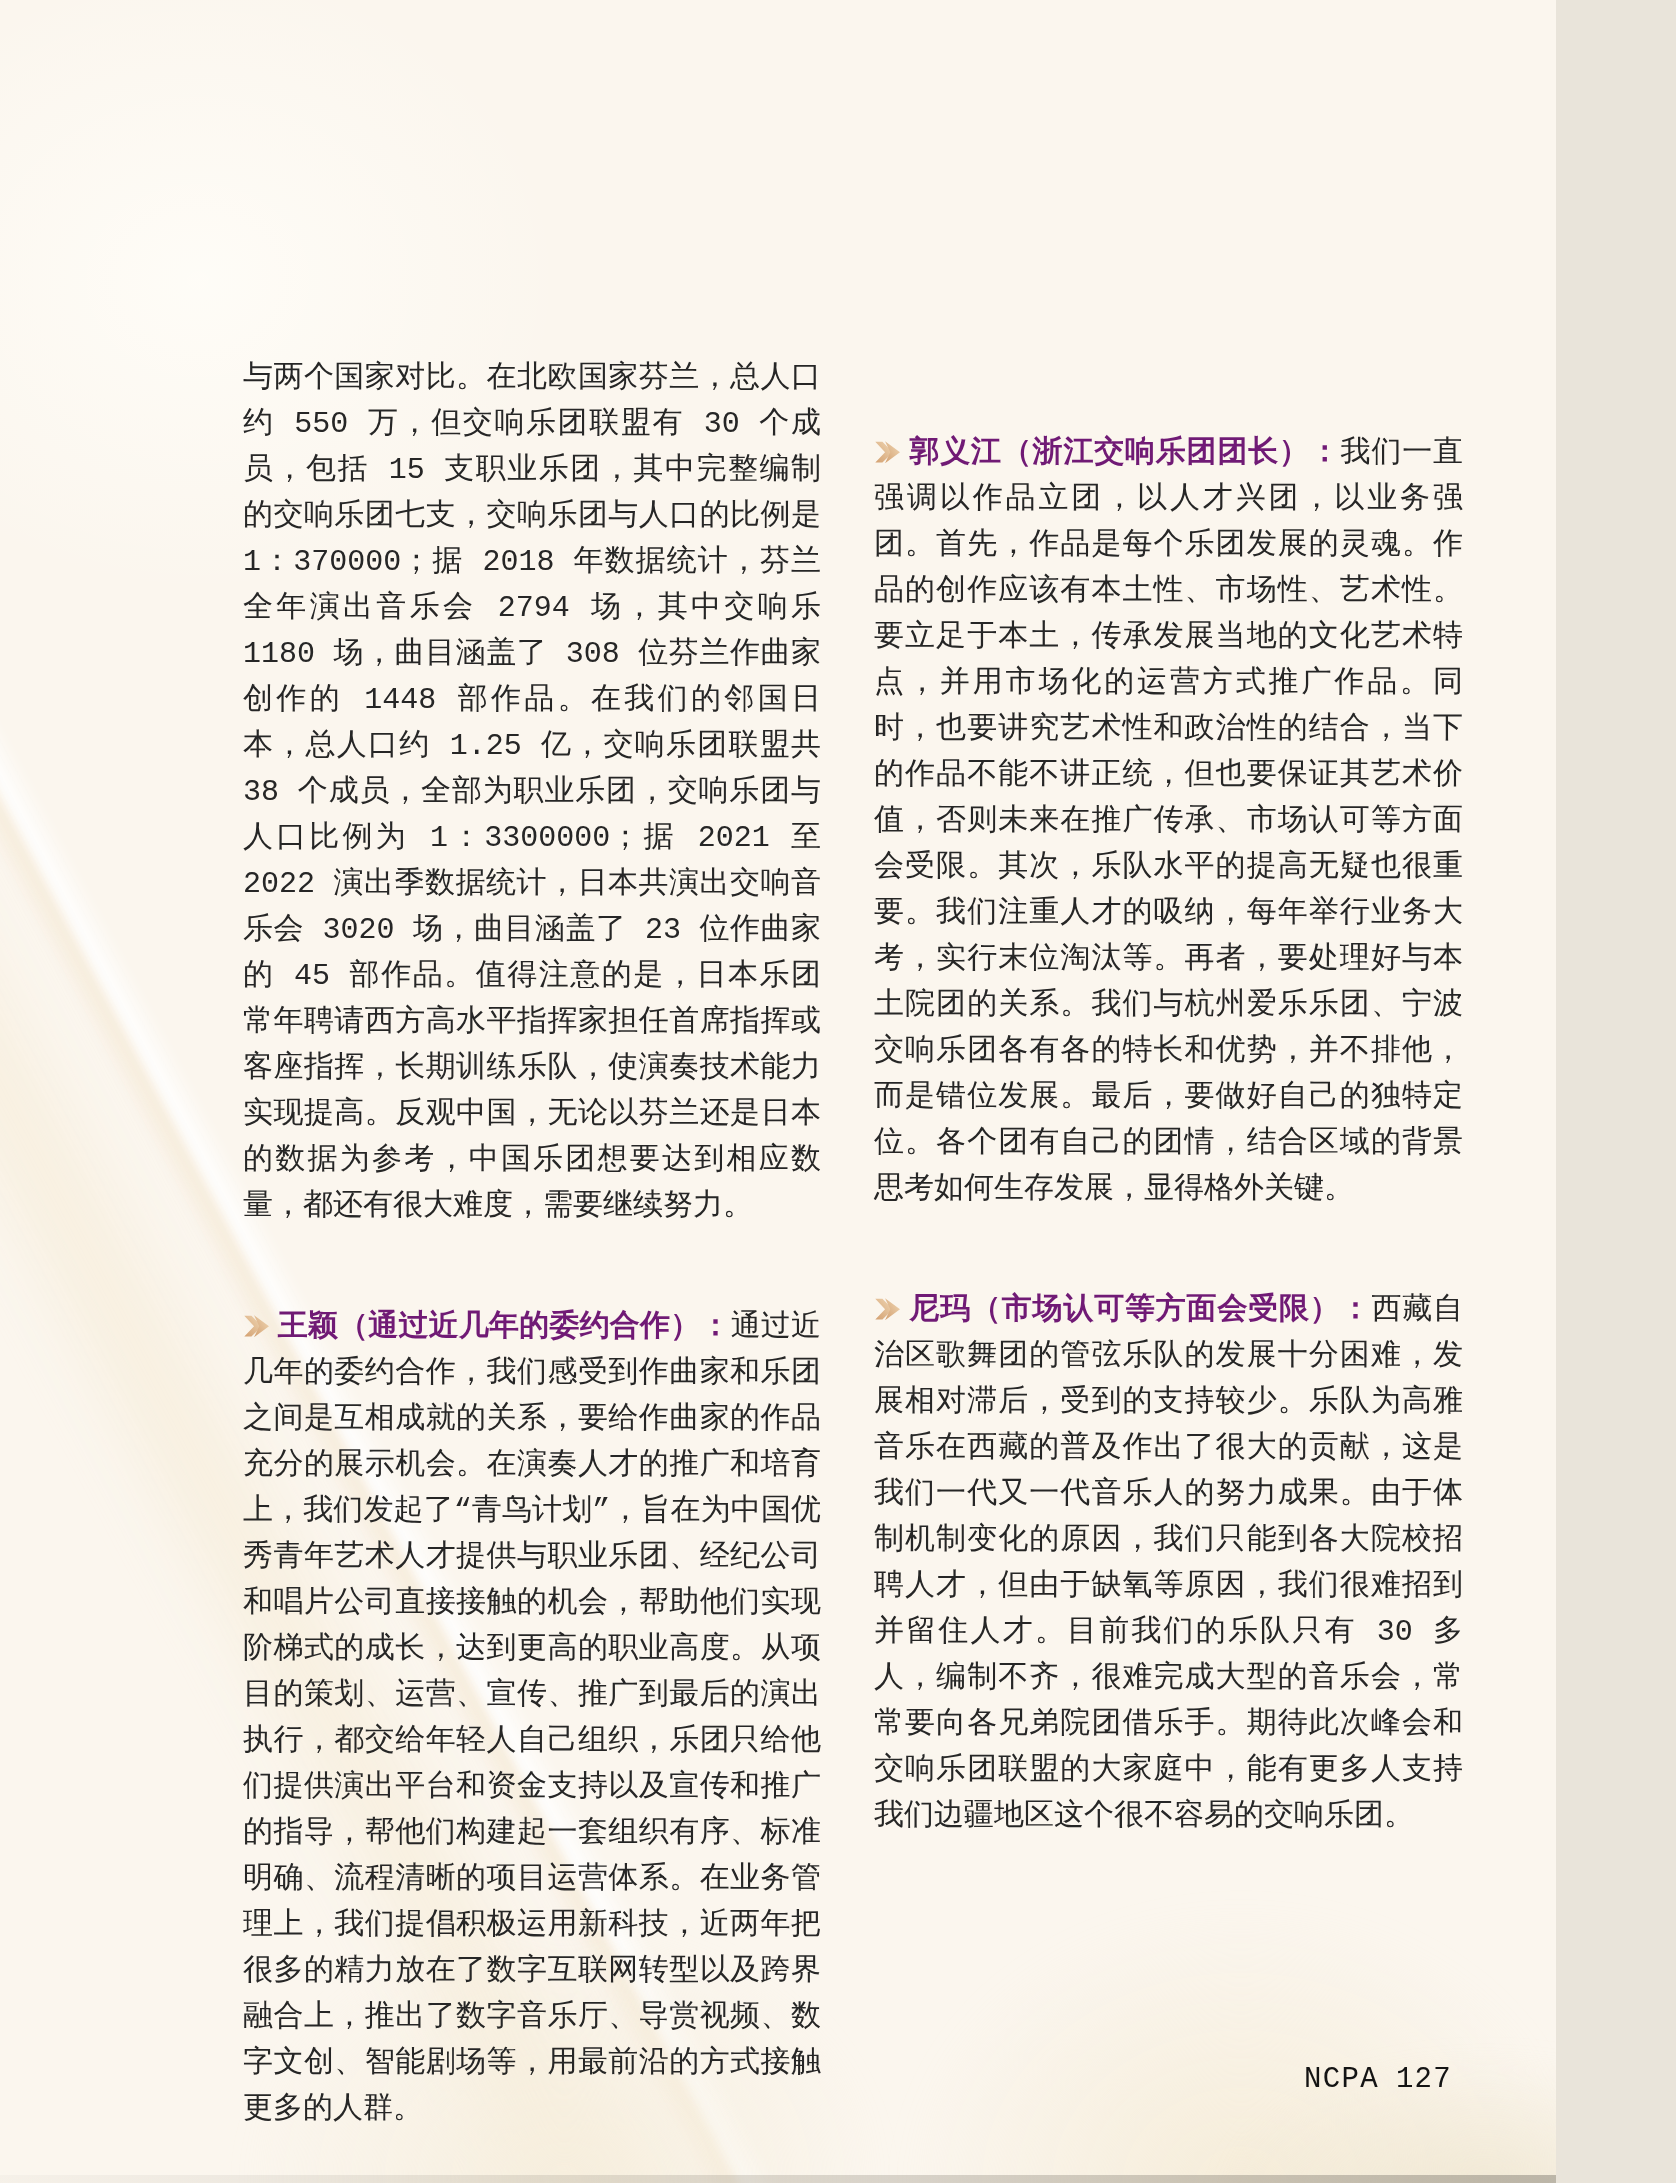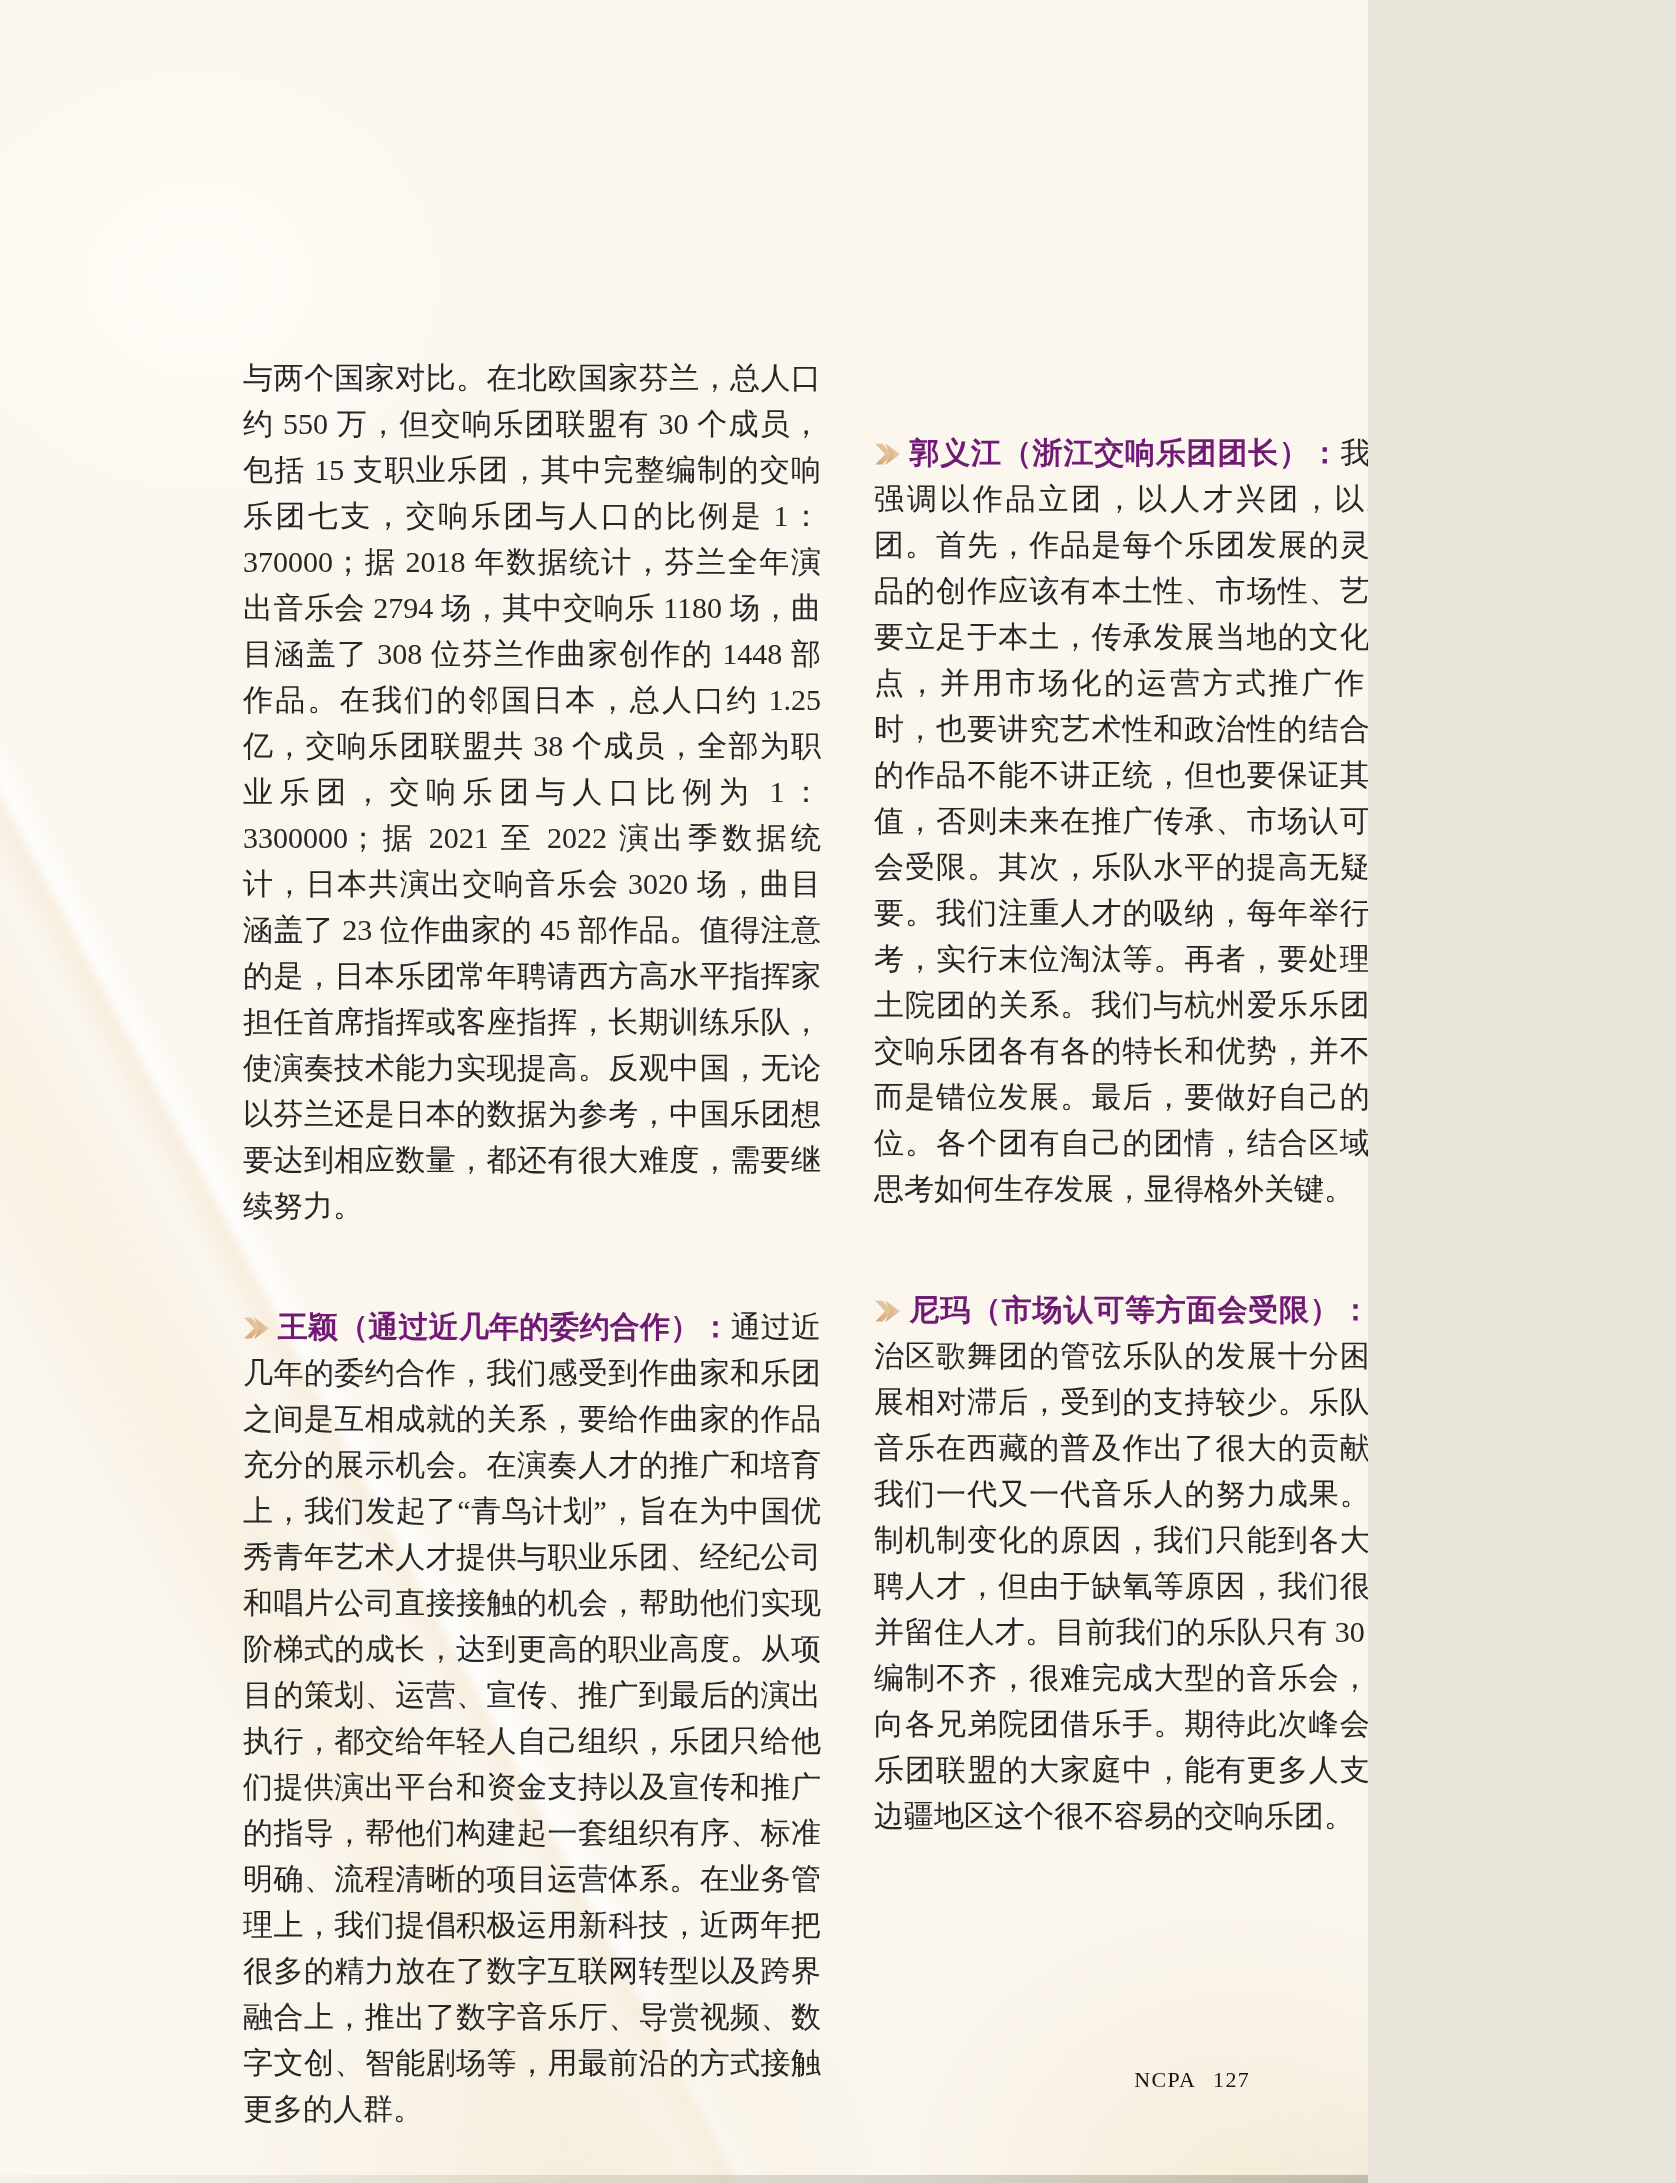--- a/index.html
+++ b/index.html
@@ -1,22 +1,21 @@
 <!DOCTYPE html>
 <html style="font-size:10.6px"><head>
 <meta charset="utf-8">
 <style>
   html,body{margin:0;padding:0;background:#e9e4da;}
   .page{
     position:relative;
-    width:1356px;height:2183px;
+    width:1556px;height:2183px;
     background:#fbf6ee;
     overflow:hidden;
-    font-family:Liberation Serif, serif;
-    padding-left:12px;
+    font-family:Liberation Mono, monospace;
   }
   
   .bg{position:absolute;pointer-events:none;}
   .bg-top-left-light{
     left:-165px;top:-33px;width:726px;height:627px;
     background:radial-gradient(closest-side,rgba(255,253,248,0.9),rgba(255,253,248,0));
   }
   .bg-beam-main{
     left:-40px;top:647px;width:1783px;height:66px;
     background:linear-gradient(to bottom,
@@ -74,22 +73,22 @@
     color:#701a75;font-weight:bold;
   }
   .arrow-icon{
     display:inline-block;
     width:26px;height:22.4px;
     margin-right:8.6px;
     vertical-align:-2px;
   }
   
   .footer{
-    position:absolute;top:2064px;right:118px;
-    font-size:22px;line-height:32px;color:#141414;
+    position:absolute;top:2064px;right:104px;
+    font-size:29px;line-height:32px;color:#141414;
     letter-spacing:1.3px;
   }
   .footer .page-num{margin-left:17px;}
 </style>
 </head>
 <body>
 
 <div class="page">
 
   <div class="bg bg-top-left-light"></div>

